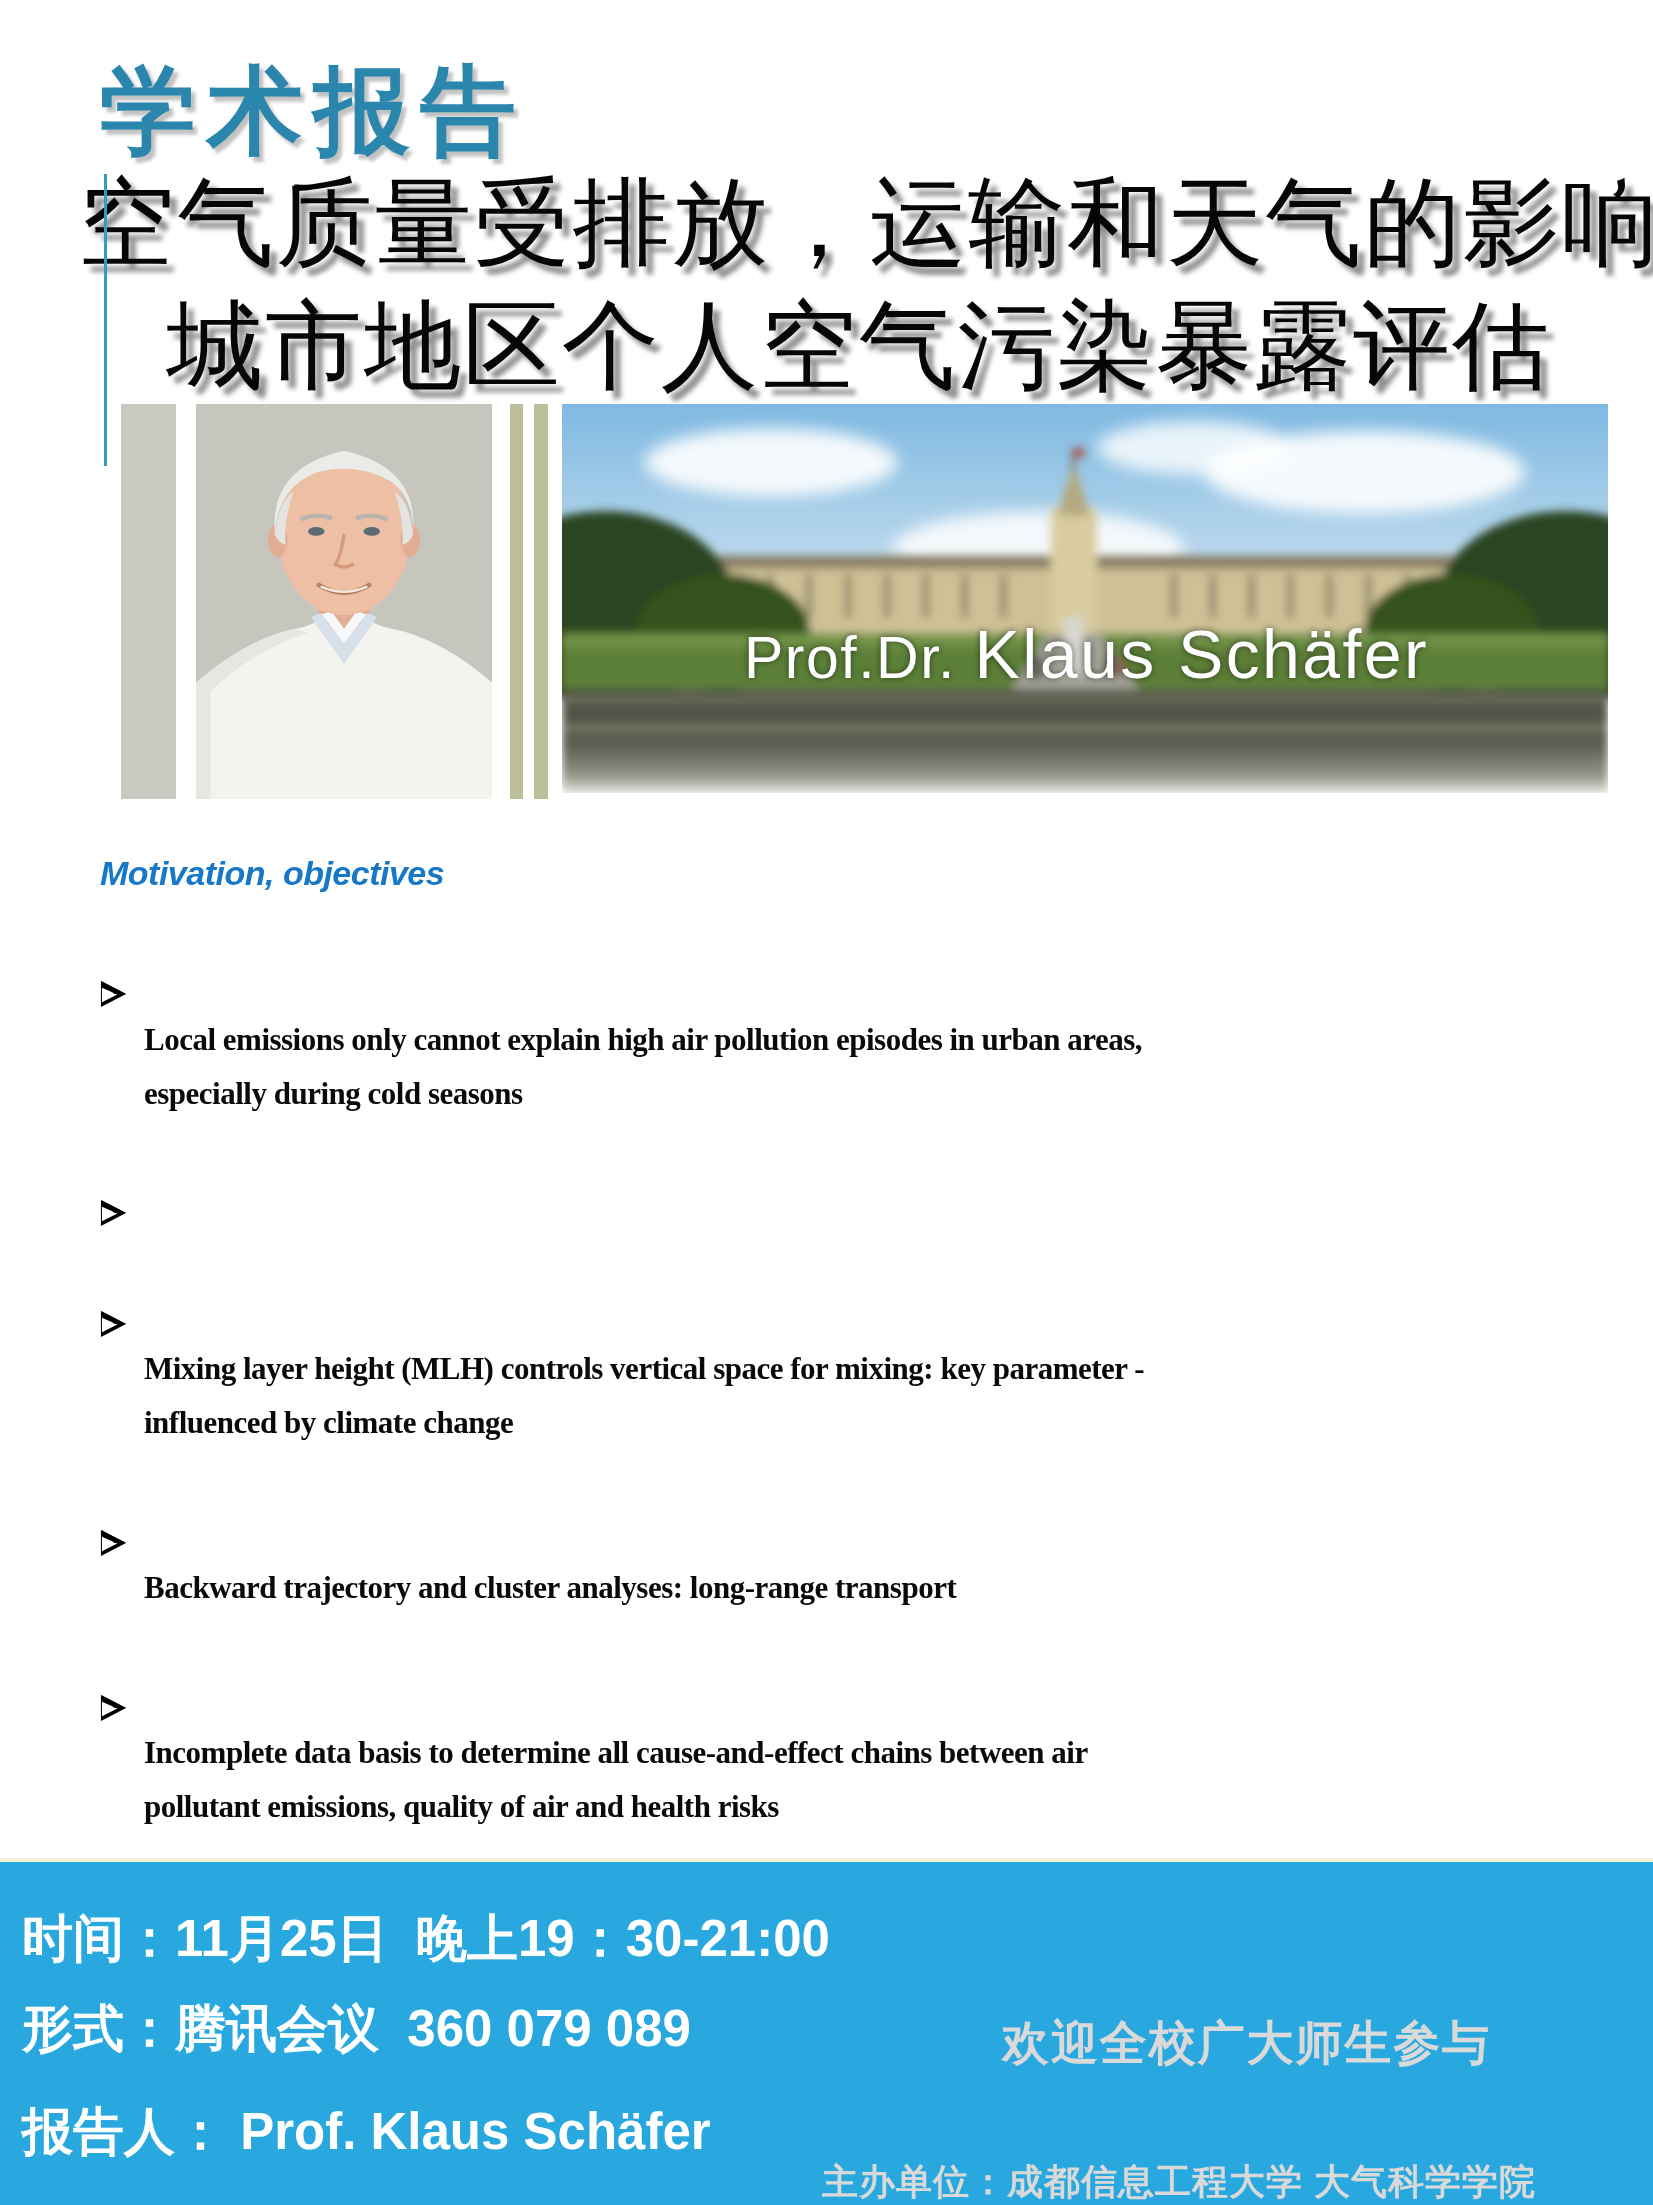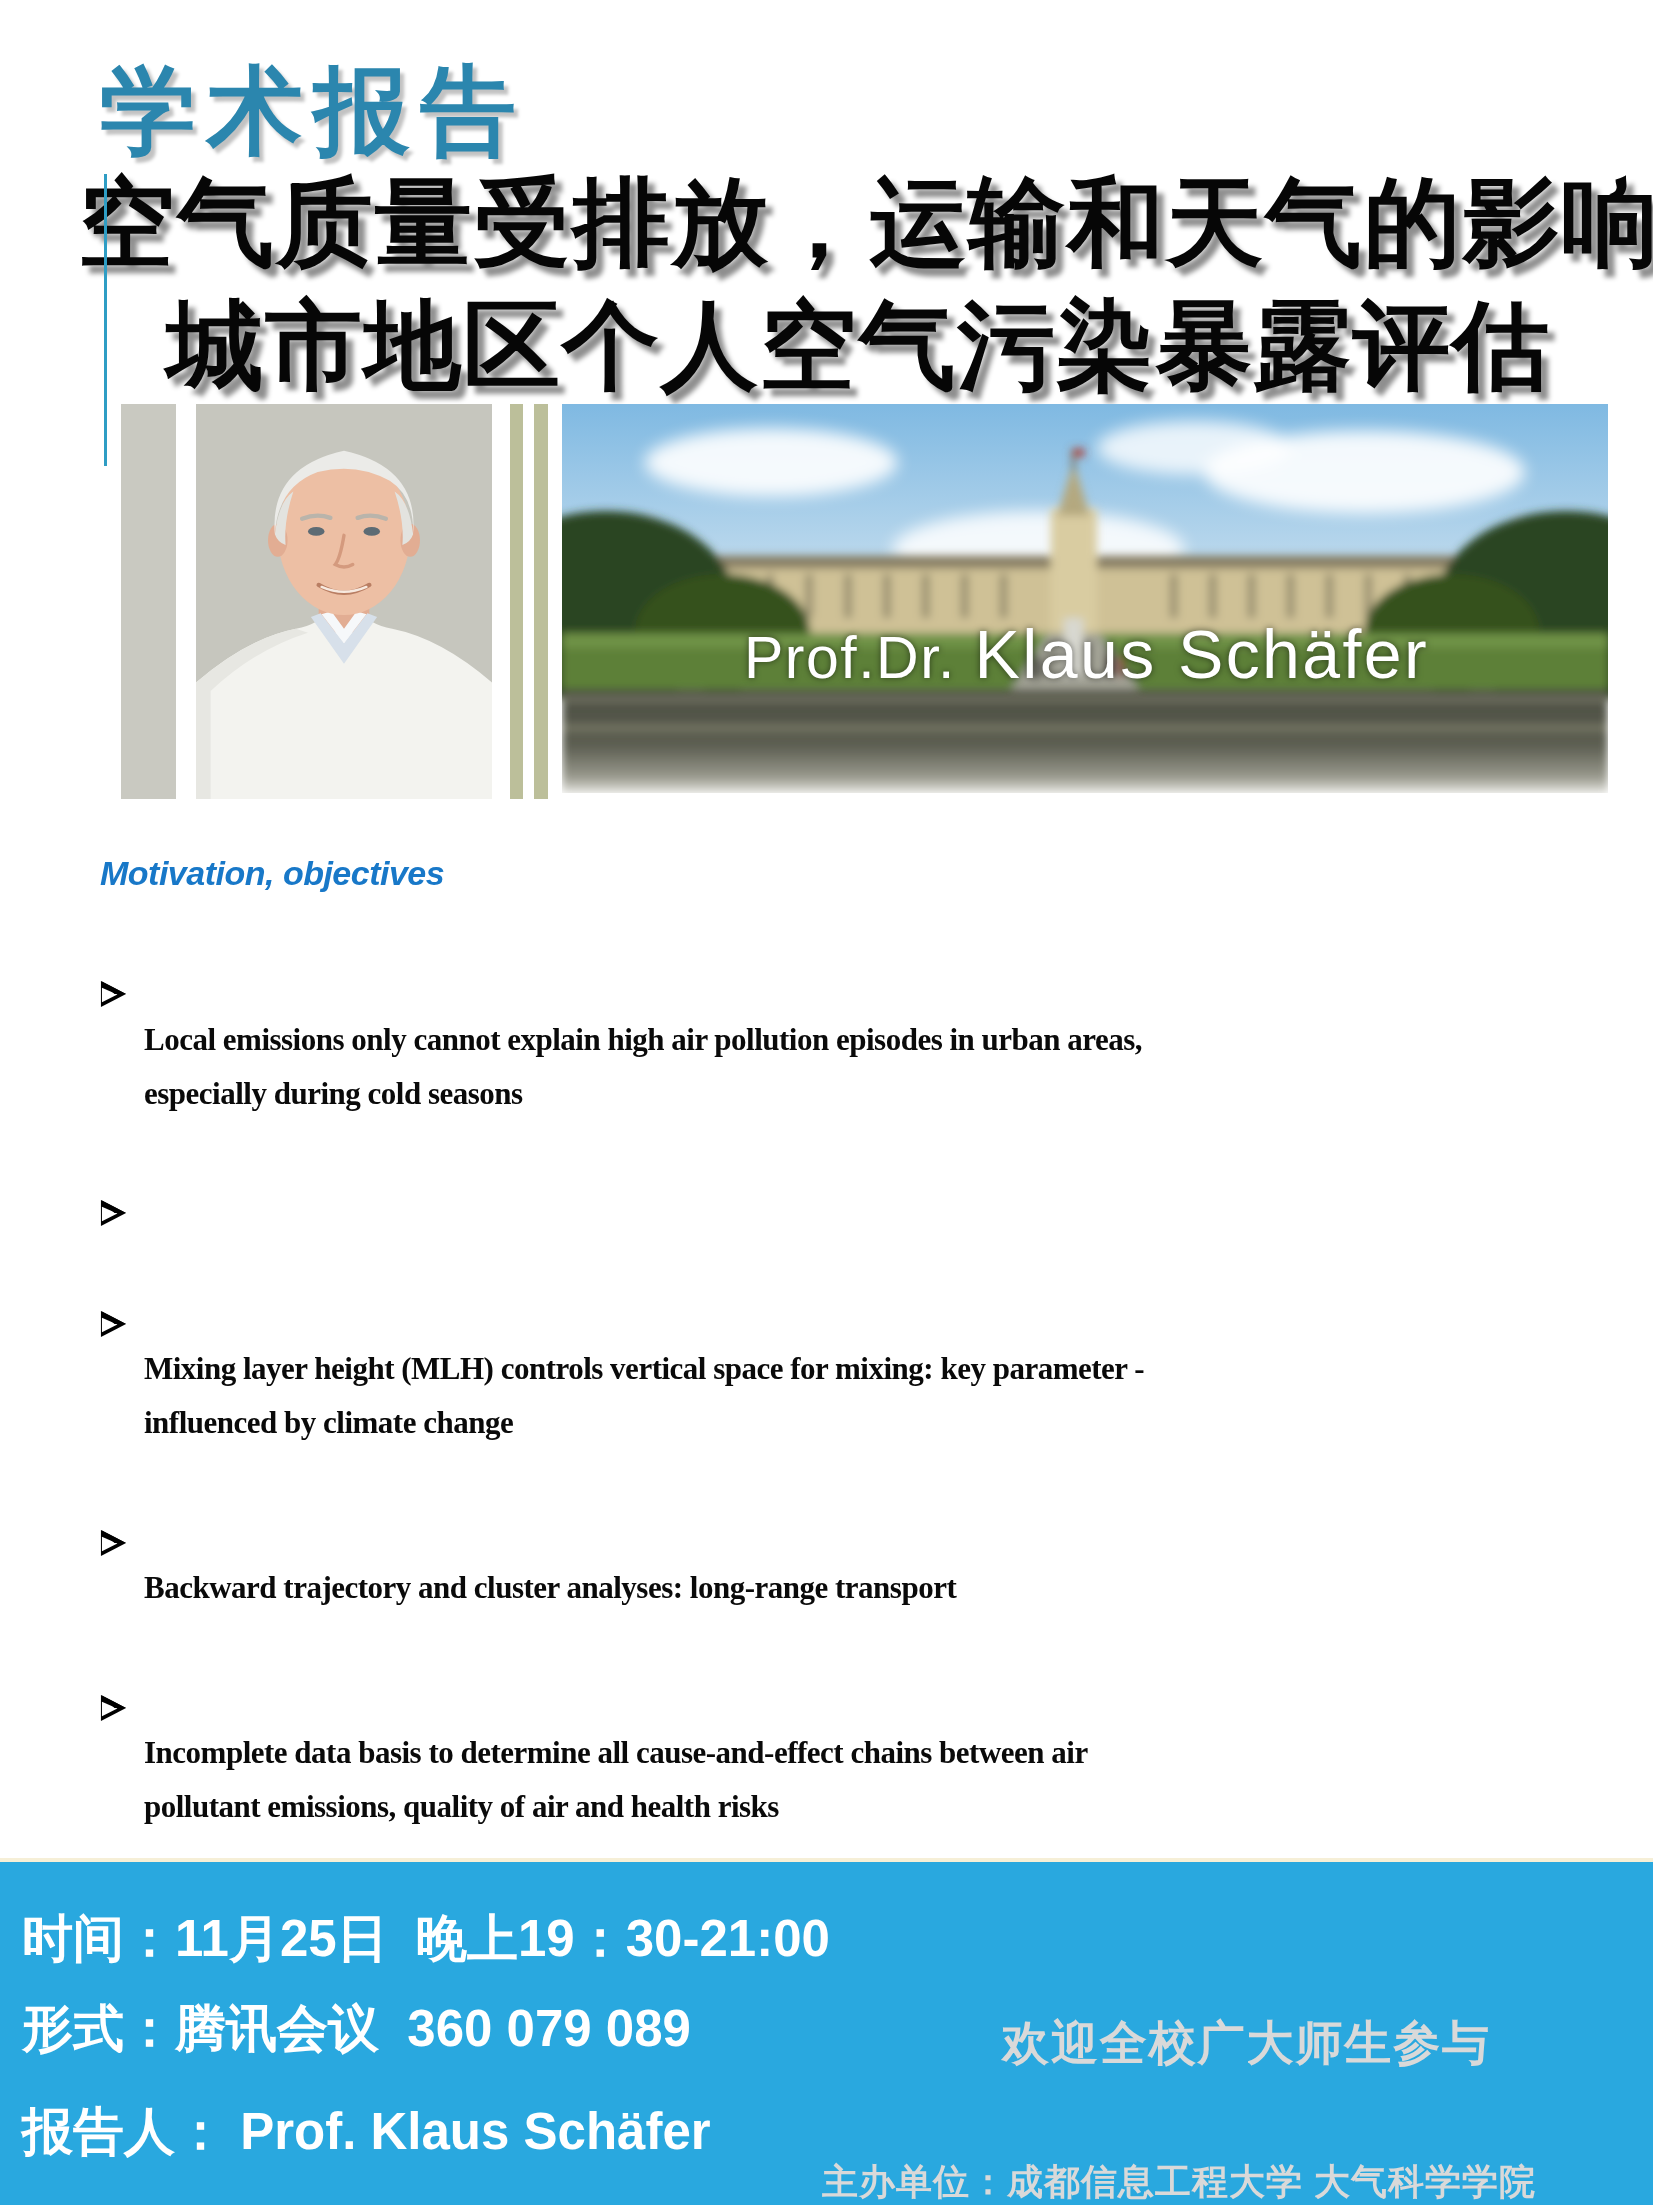--- a/index.html
+++ b/index.html
@@ -16,21 +16,21 @@
     font-size:96px;font-weight:bold;letter-spacing:10.7px;
     color:var(--kicker-teal,#2b86ae);
     text-shadow:4.4px 5.3px 3.4px #c2c2c2;
     white-space:nowrap;
   }
   .title-block{
     position:absolute;left:78px;top:161px;width:1561px;
     text-align:center;
   }
   .title-line{
-    font-size:97px;font-weight:bold;color:#060606;
+    font-size:97px;font-weight:normal;color:#060606;
     line-height:123px;letter-spacing:1.9px;white-space:nowrap;
     text-shadow:7.3px 8.3px 5.8px #8f8f8f;
     text-align:center;
   }
   .accent-line{
     position:absolute;left:104px;top:174px;width:2.9px;height:292px;
     background:var(--accent-line,#2f9dc4);
   }
   
   .banner{position:absolute;left:0;top:404px;width:1431px;height:395px;}

